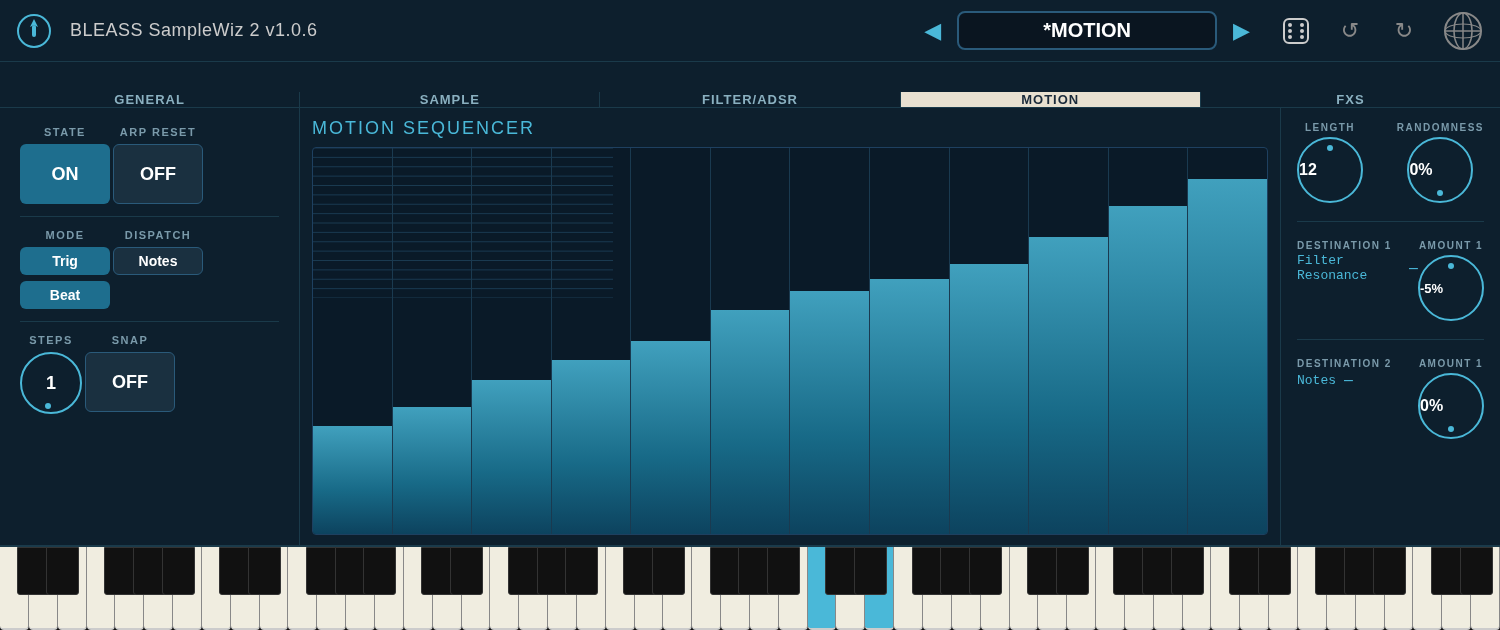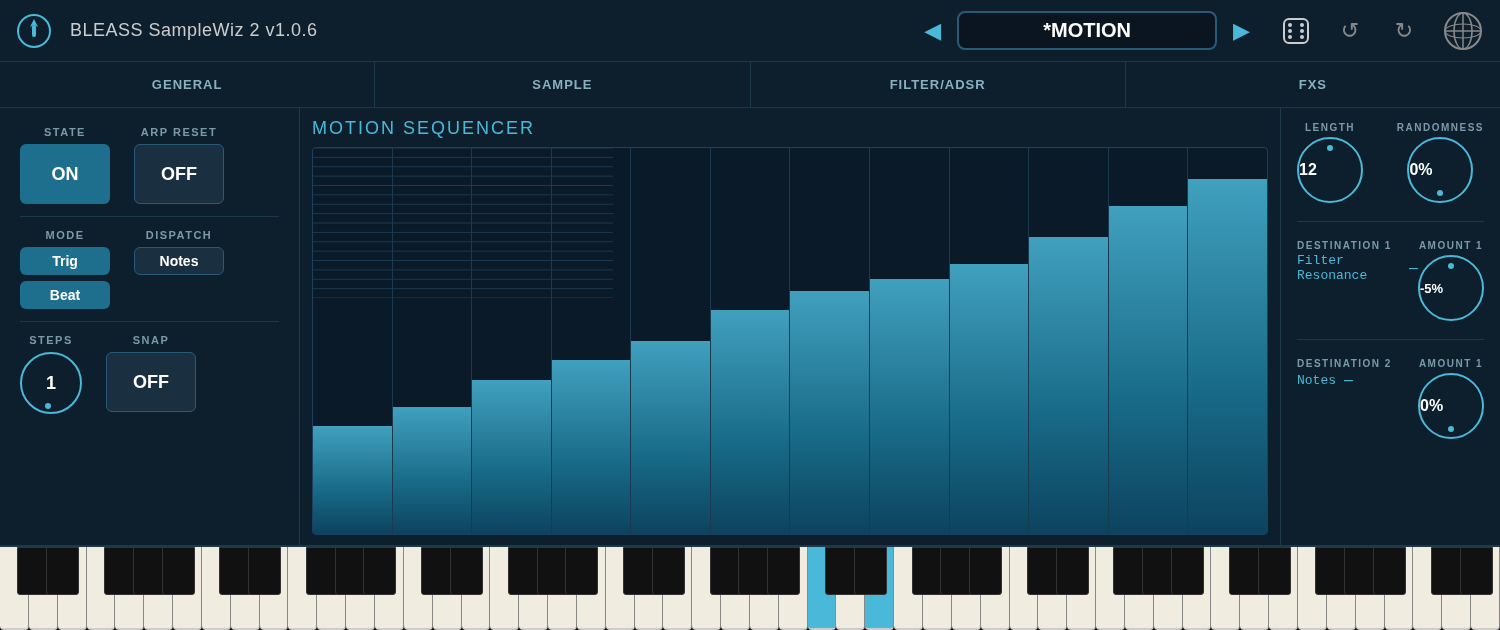--- a/index.html
+++ b/index.html
@@ -81,20 +81,21 @@
       width: 42px;
       height: 42px;
     }
 
     
     .nav-tabs {
       display: flex;
       background: #0d1f2d;
       border-bottom: 1px solid #1a3a4a;
       height: 46px;
+      align-items: flex-end;
     }
     .nav-tab {
       flex: 1;
       display: flex;
       align-items: center;
       justify-content: center;
       font-size: 13px;
       font-weight: 600;
       letter-spacing: 1px;
       color: #8ab0c0;
@@ -121,21 +122,21 @@
       min-width: 300px;
       background: #0d1f2d;
       padding: 18px 20px;
       border-right: 1px solid #1a3a4a;
       display: flex;
       flex-direction: column;
       gap: 8px;
     }
     .panel-row {
       display: flex;
-      gap: 24px;
+      gap: 3px;
     }
     .panel-col {
       display: flex;
       flex-direction: column;
       align-items: center;
       gap: 6px;
     }
     .panel-label {
       font-size: 11px;
       font-weight: 700;
@@ -418,20 +419,21 @@
     <line x1="3" y1="21" x2="39" y2="21" stroke="#888" stroke-width="1.5"></line>
     <line x1="21" y1="3" x2="21" y2="39" stroke="#888" stroke-width="1.5"></line>
     <ellipse cx="21" cy="21" rx="18" ry="7" fill="none" stroke="#888" stroke-width="1.2"></ellipse>
   </svg>
 </div>
 
 <div class="nav-tabs">
   <div class="nav-tab">GENERAL</div>
   <div class="nav-tab">SAMPLE</div>
   <div class="nav-tab">FILTER/ADSR</div>
+  <div class="nav-tab active">MOTION</div>
   <div class="nav-tab">FXs</div>
 </div>
 
 <div class="main-content">
 
   <div class="left-panel">
     <div class="panel-row">
       <div class="panel-col">
         <span class="panel-label">STATE</span>
         <button class="panel-btn large">ON</button>

